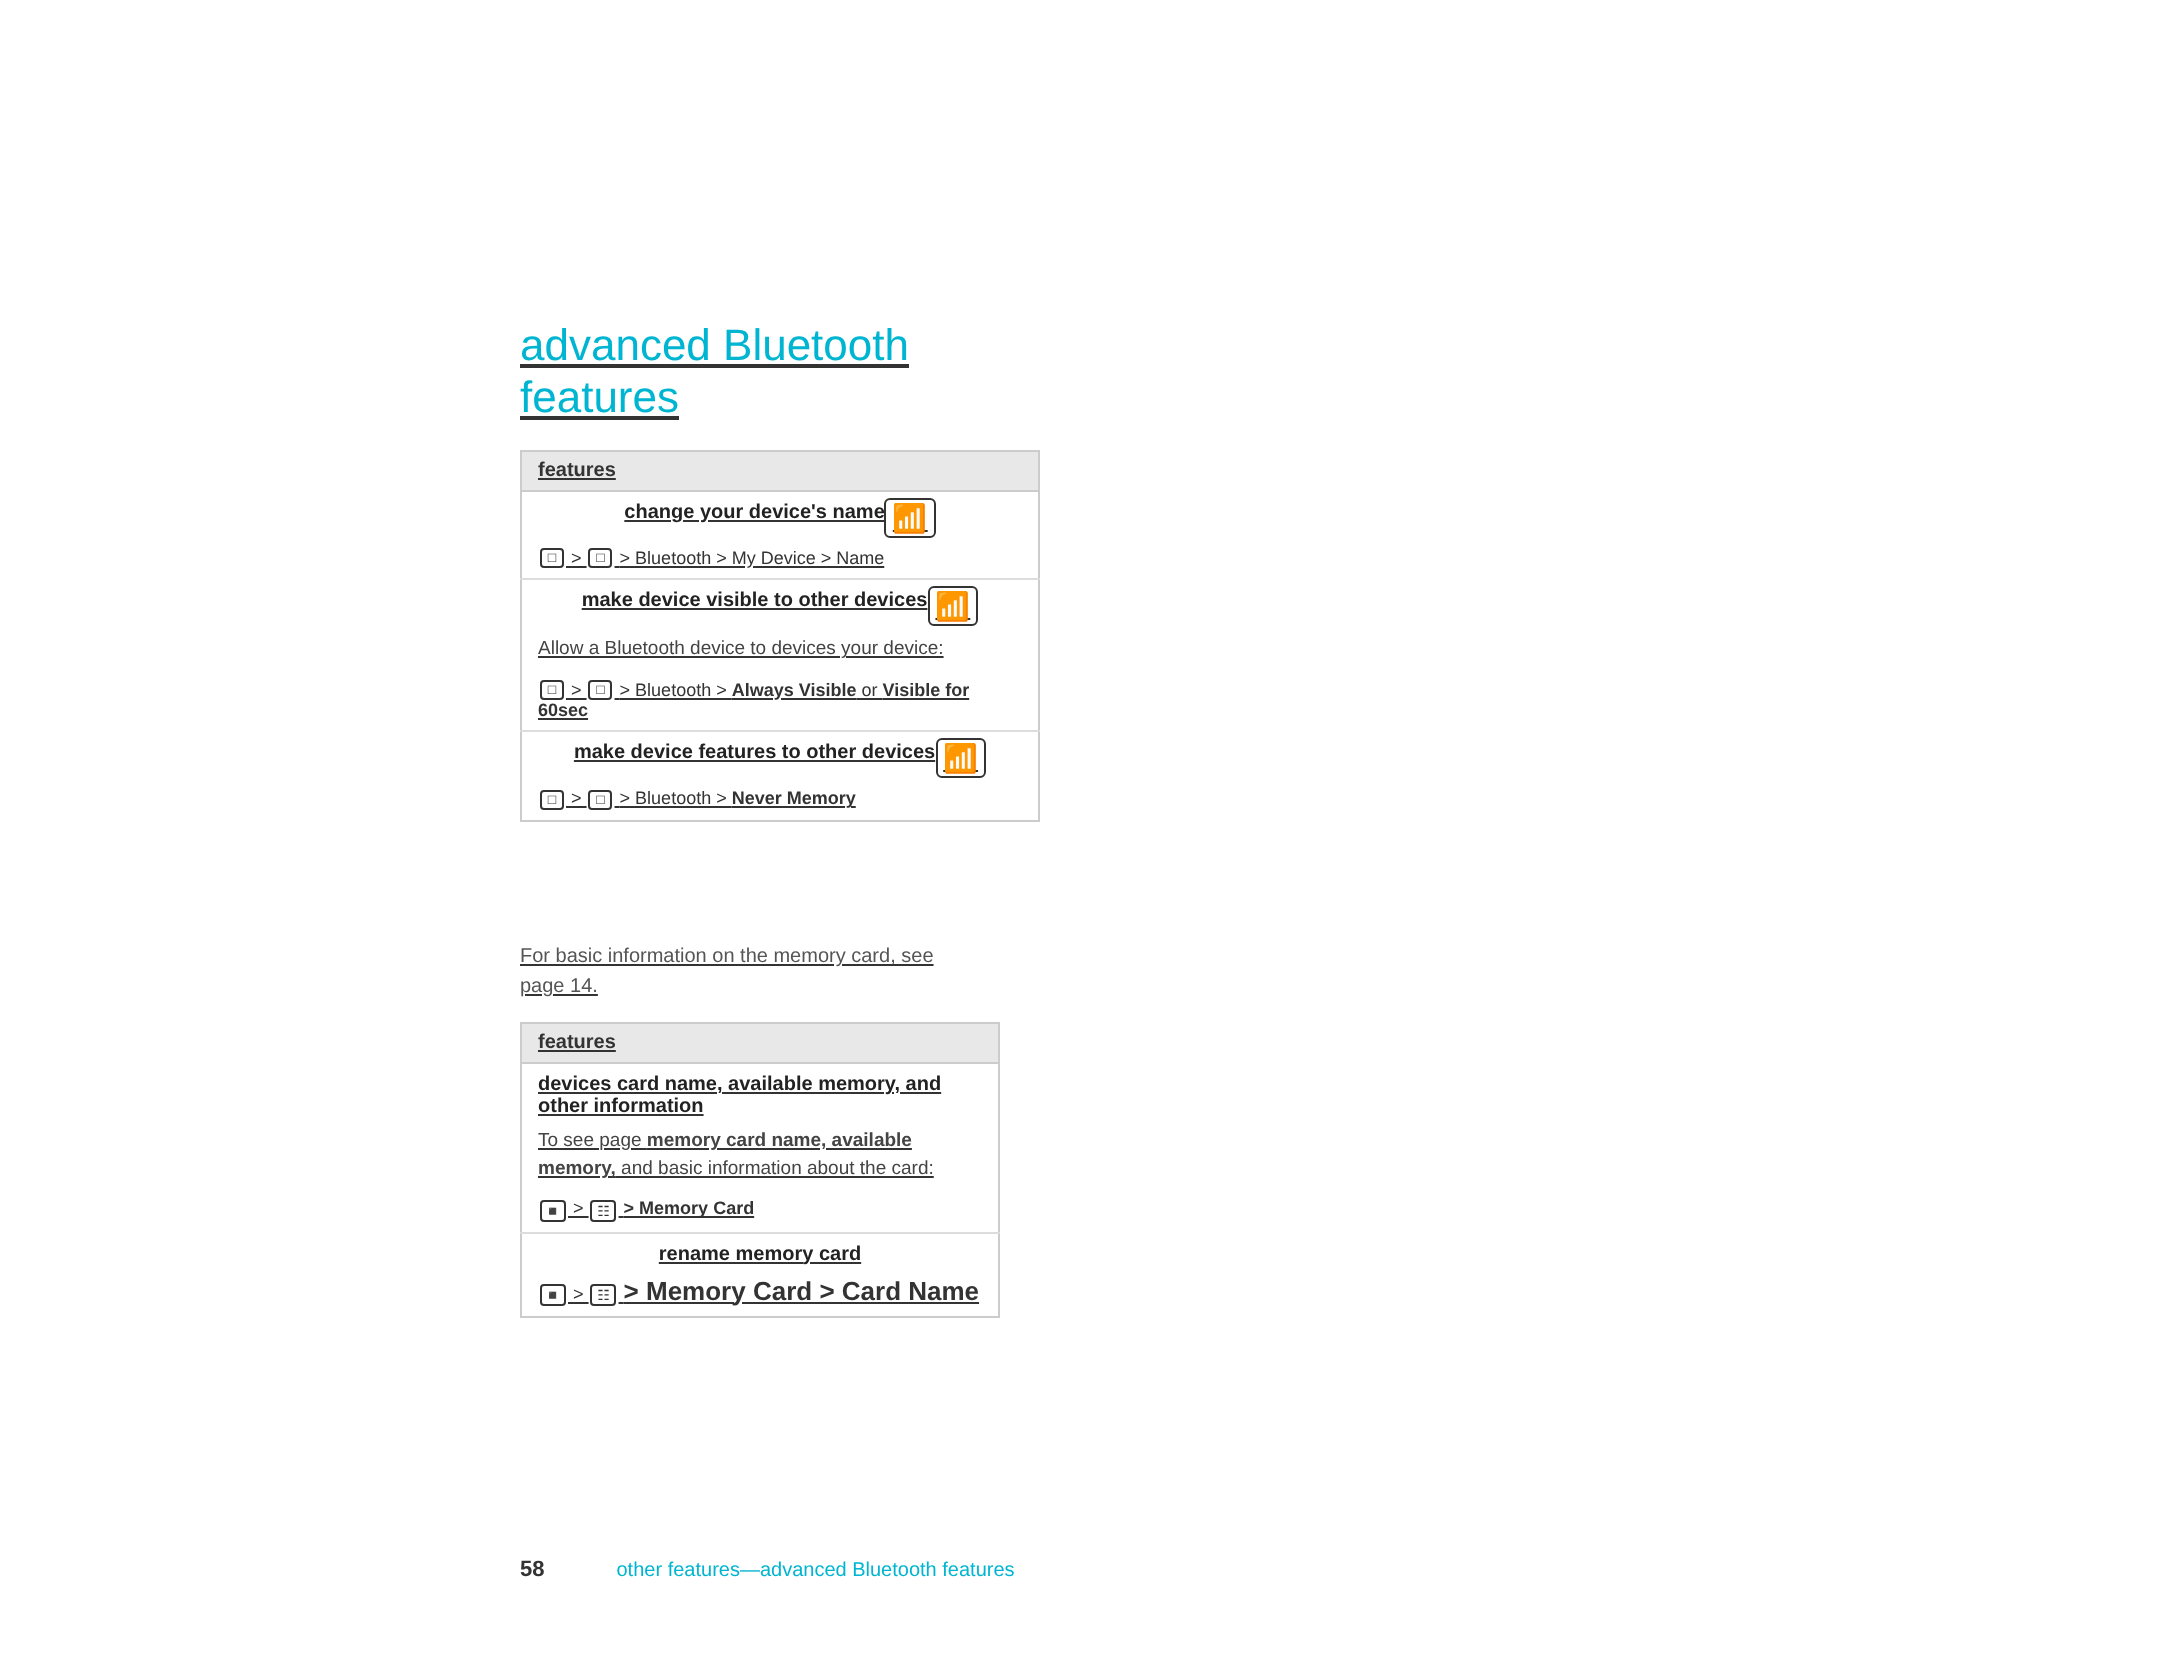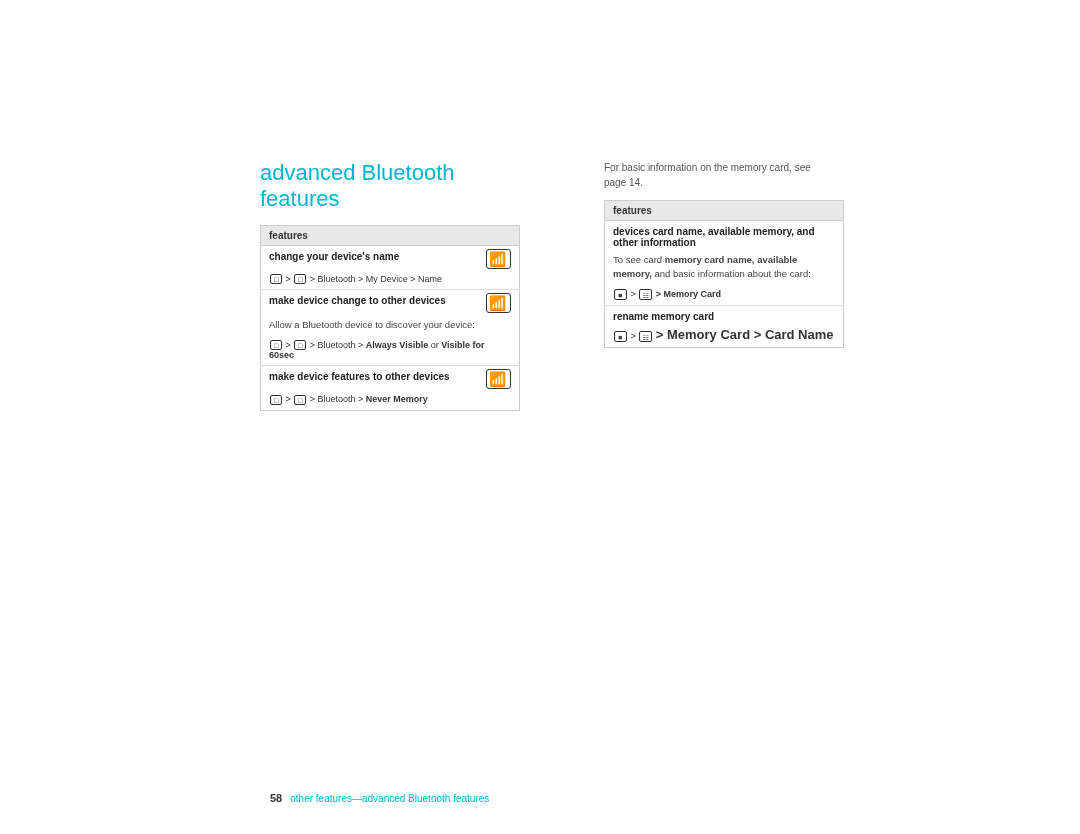--- a/index.html
+++ b/index.html
@@ -17,23 +17,25 @@
     .page-container {
       width: 1080px;
       height: 834px;
       position: relative;
       display: flex;
       flex-direction: column;
     }
 
     .content-area {
       display: flex;
+      flex-direction: column;
       padding: 160px 260px 60px 260px;
-      gap: 84px;
+      gap: 60px;
       flex: 1;
+      text-decoration: underline;
     }
 
     .left-section {
       width: 260px;
       flex-shrink: 0;
     }
 
     .right-section {
       width: 240px;
       flex-shrink: 0;
@@ -78,21 +80,21 @@
       border-bottom: none;
     }
 
     .feature-name {
       padding: 5px 8px 3px 8px;
       font-size: 10px;
       font-weight: bold;
       color: #222;
       display: flex;
       align-items: flex-start;
-      justify-content: space-between;
+      justify-content: center;
     }
 
     .feature-icon {
       font-size: 16px;
       color: #333;
       margin-top: -2px;
       flex-shrink: 0;
     }
 
     .feature-desc {
@@ -121,25 +123,24 @@
       vertical-align: middle;
     }
 
     .nav-path .nav-text {
       font-size: 9px;
       color: #333;
     }
 
     
     .page-footer {
-      padding: 0 260px 30px 260px;
+      padding: 0 260px 43px 260px;
       display: flex;
       align-items: center;
-      gap: 8px;
-      margin-left: 10px;
+      gap: 36px;
     }
 
     .page-number {
       font-size: 11px;
       font-weight: bold;
       color: #333;
     }
 
     .footer-text {
       font-size: 10px;
@@ -176,24 +177,24 @@
               <span class="nav-text"> &gt; </span>
               <span class="nav-icon">□</span>
               <span class="nav-text"> &gt; Bluetooth &gt; My Device &gt; Name</span>
             </div>
           </td>
         </tr>
 
         <tr class="feature-row">
           <td>
             <div class="feature-name">
-              <span>make device change to other devices</span>
+              <span>make device visible to other devices</span>
               <span class="feature-icon" style="font-size:14px; border:1.5px solid #333; border-radius:3px; padding:1px 3px; display:inline-block; min-width:20px; text-align:center;">📶</span>
             </div>
-            <div class="feature-desc">Allow a Bluetooth device to discover your device:</div>
+            <div class="feature-desc">Allow a Bluetooth device to devices your device:</div>
             <div class="nav-path">
               <span class="nav-icon">□</span>
               <span class="nav-text"> &gt; </span>
               <span class="nav-icon">□</span>
               <span class="nav-text"> &gt; Bluetooth &gt; </span><span style="font-weight:bold; font-size:9px;">Always Visible</span><span class="nav-text"> or </span><span style="font-weight:bold; font-size:9px;">Visible for 60sec</span>
             </div>
           </td>
         </tr>
 
         <tr class="feature-row">
@@ -226,21 +227,21 @@
             <tr>
           <td class="feature-table-header">features</td>
         </tr>
 
         <tr class="feature-row">
           <td>
             <div class="feature-name" style="font-size:10px;">
               <span>devices card name, available memory, and other information</span>
             </div>
             <div class="feature-desc">
-              <span>To see card </span><span style="font-weight:bold;">memory card name, available memory,</span><span> and basic information about the card:</span>
+              <span>To see page </span><span style="font-weight:bold;">memory card name, available memory,</span><span> and basic information about the card:</span>
             </div>
             <div class="nav-path">
               <span class="nav-icon" style="border:1.5px solid #333; border-radius:2px; width:13px; height:11px; display:inline-block; font-size:7px; line-height:11px; text-align:center; vertical-align:middle;">◾</span>
               <span style="font-size:9px;"> &gt; </span>
               <span class="nav-icon" style="border:1.5px solid #333; border-radius:2px; width:13px; height:11px; display:inline-block; font-size:7px; line-height:11px; text-align:center; vertical-align:middle;">☷</span>
               <span style="font-size:9px; font-weight:bold;"> &gt; Memory Card</span>
             </div>
           </td>
         </tr>
 

